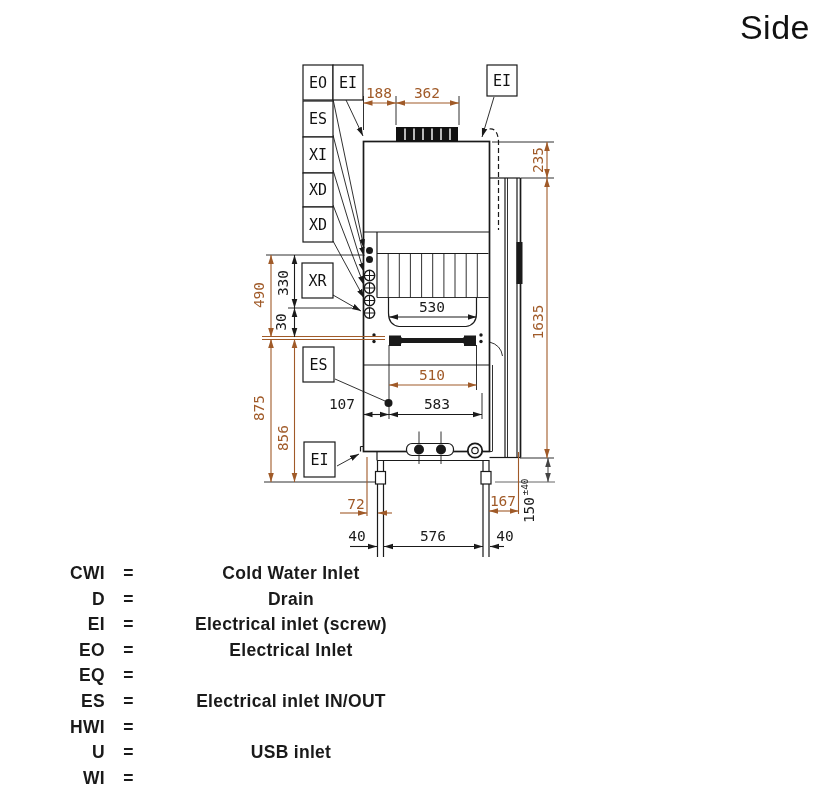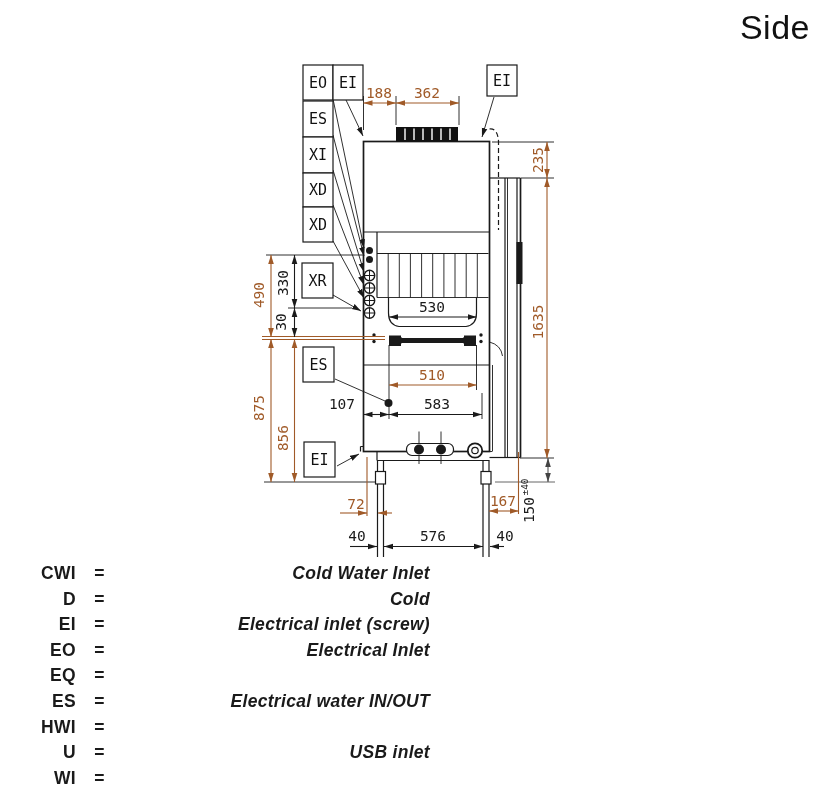--- a/index.html
+++ b/index.html
@@ -15,24 +15,24 @@
   .cl  { font:15px "DejaVu Sans Mono", monospace; fill:#111; }
   .ml  { stroke:#1a1a1a; stroke-width:1.7; fill:none; }
   .m2  { stroke:#1a1a1a; stroke-width:1.2; fill:none; }
   .tl  { stroke:#1a1a1a; stroke-width:0.9; fill:none; }
   .dl  { stroke:#1a1a1a; stroke-width:1.1; fill:none; }
   .do  { stroke:#a05a28; stroke-width:1.1; fill:none; }
   .gx  { stroke:#555; }
   .box { fill:#fff; stroke:#1a1a1a; stroke-width:1.2; }
   #legend { position:absolute; left:0px; top:561px; width:430px; }
   .legend-row { display:flex; font-weight:bold; font-size:17.5px; color:#1a1a1a;
-                line-height:25.6px; letter-spacing:0.3px; }
+                line-height:25.6px; letter-spacing:0.3px;padding-left:29px; }
   .abbr { width:76px; text-align:right; }
   .eq   { width:47px; text-align:center; }
-  .desc { flex:1; text-align:right;font-style:italic; }
+  .desc { flex:1; text-align:center; }
 </style>
 </head>
 <body>
 
 <div id="page">
 
   <div id="title">Side</div>
 
   <svg width="816" height="560" viewBox="0 0 816 560">
     <defs>
@@ -260,40 +260,40 @@
 
   <div id="legend">
     <div class="legend-row">
       <span class="abbr">CWI</span>
       <span class="eq">=</span>
       <span class="desc">Cold Water Inlet</span>
     </div>
     <div class="legend-row">
       <span class="abbr">D</span>
       <span class="eq">=</span>
-      <span class="desc">Cold</span>
+      <span class="desc">Drain</span>
     </div>
     <div class="legend-row">
       <span class="abbr">EI</span>
       <span class="eq">=</span>
       <span class="desc">Electrical inlet (screw)</span>
     </div>
     <div class="legend-row">
       <span class="abbr">EO</span>
       <span class="eq">=</span>
       <span class="desc">Electrical Inlet</span>
     </div>
     <div class="legend-row">
       <span class="abbr">EQ</span>
       <span class="eq">=</span>
     </div>
     <div class="legend-row">
       <span class="abbr">ES</span>
       <span class="eq">=</span>
-      <span class="desc">Electrical water IN/OUT</span>
+      <span class="desc">Electrical inlet IN/OUT</span>
     </div>
     <div class="legend-row">
       <span class="abbr">HWI</span>
       <span class="eq">=</span>
     </div>
     <div class="legend-row">
       <span class="abbr">U</span>
       <span class="eq">=</span>
       <span class="desc">USB inlet</span>
     </div>

